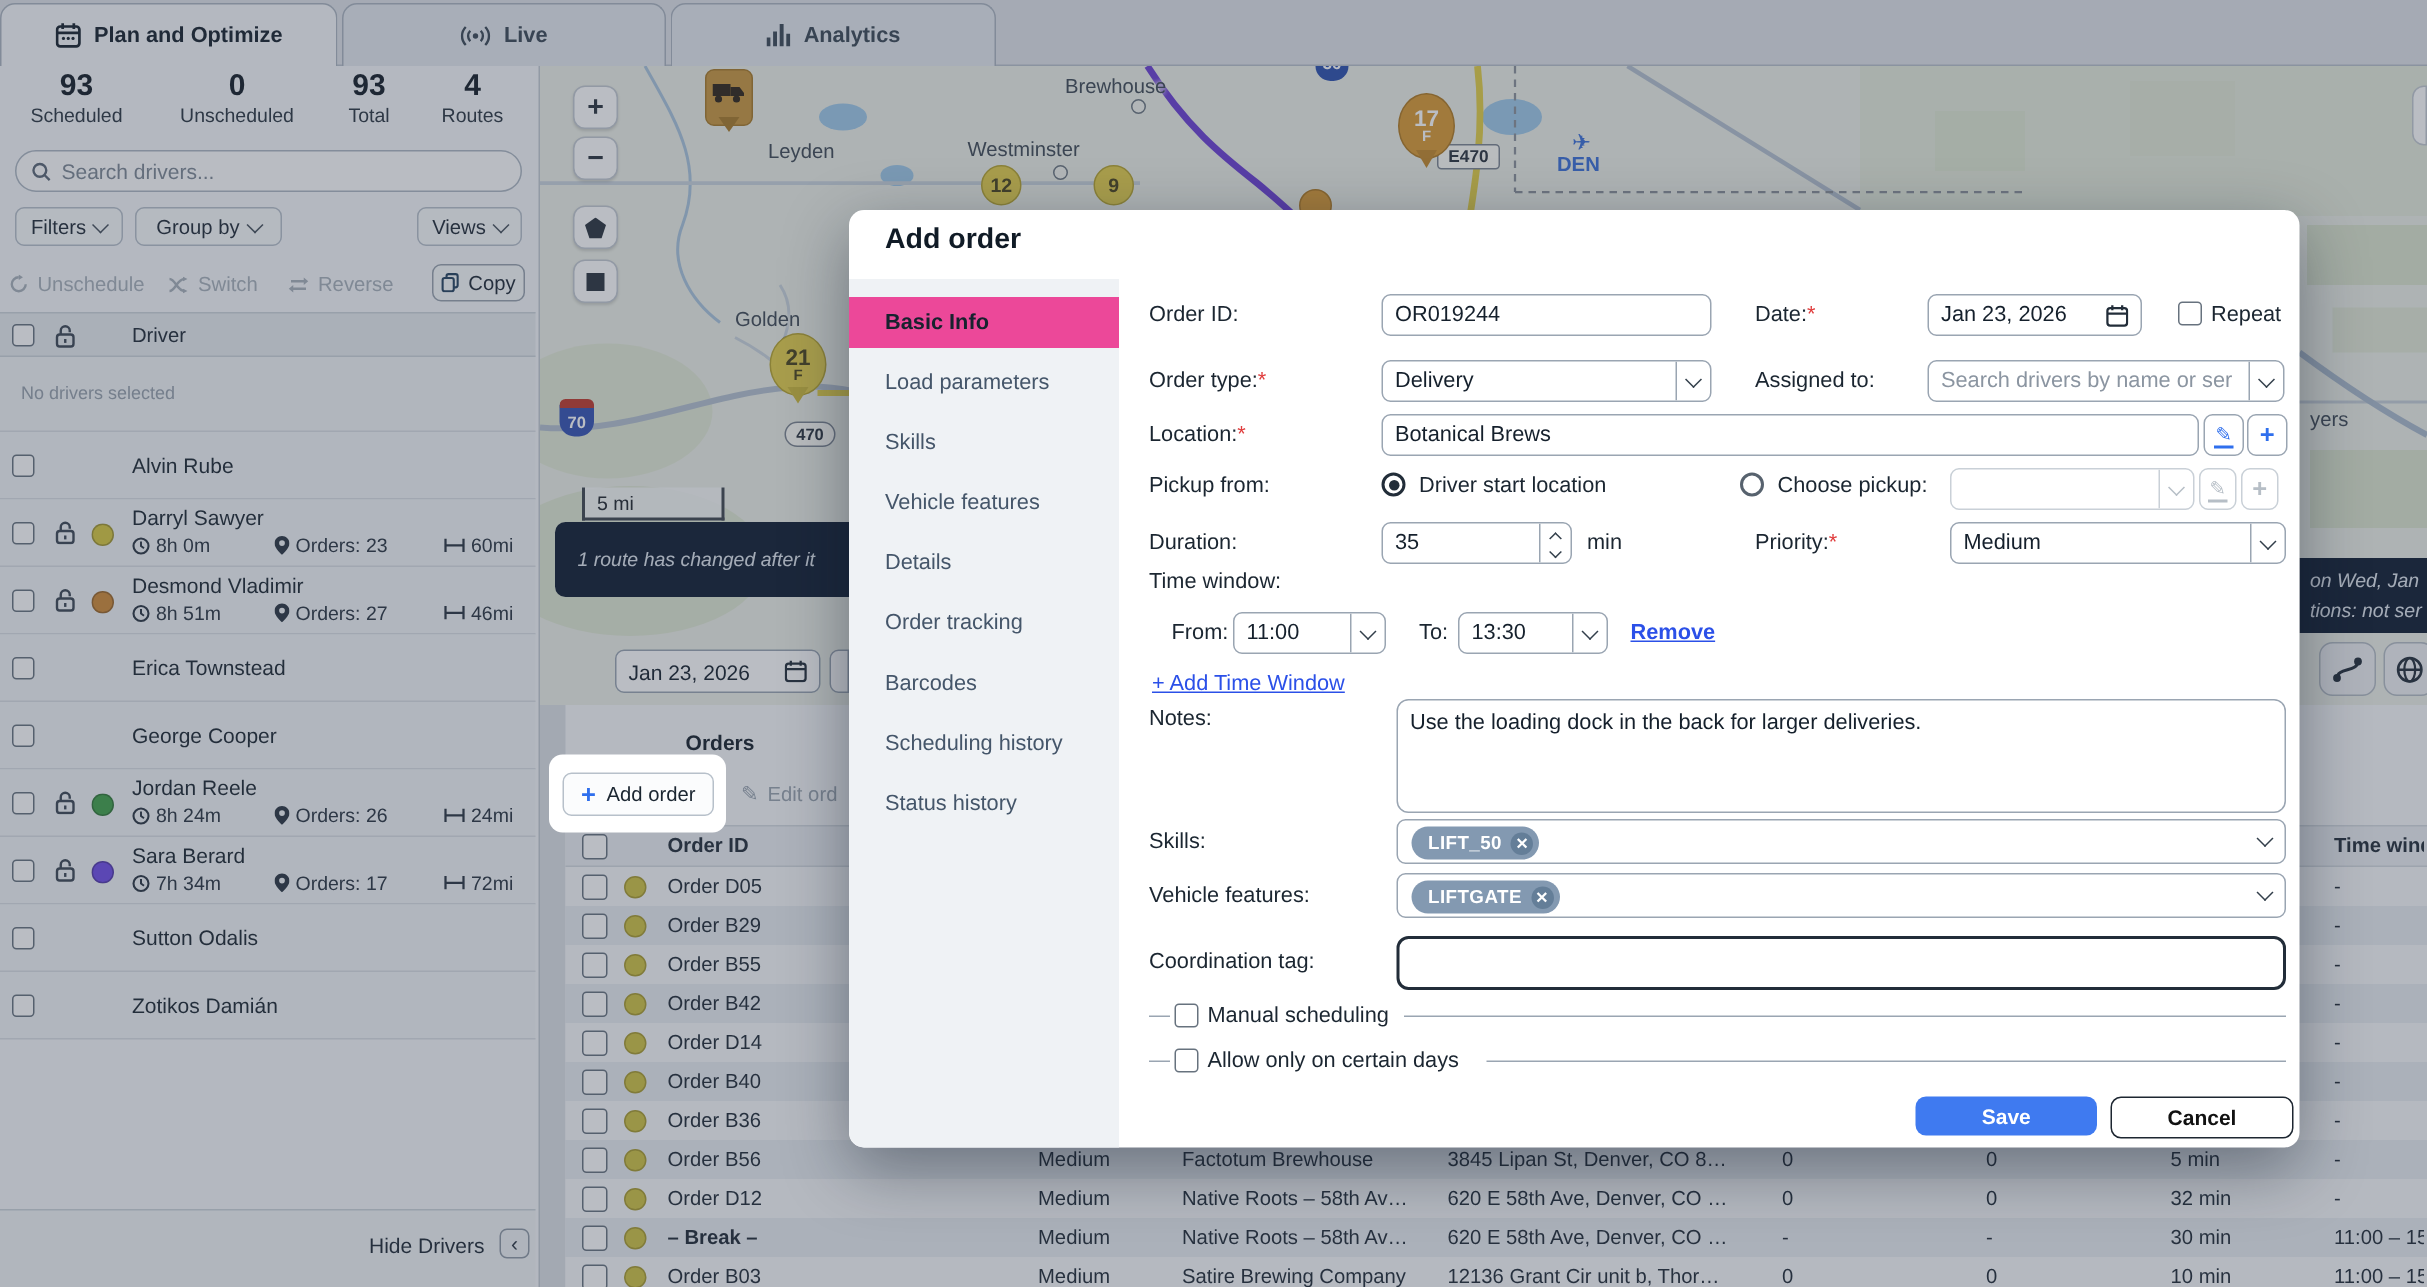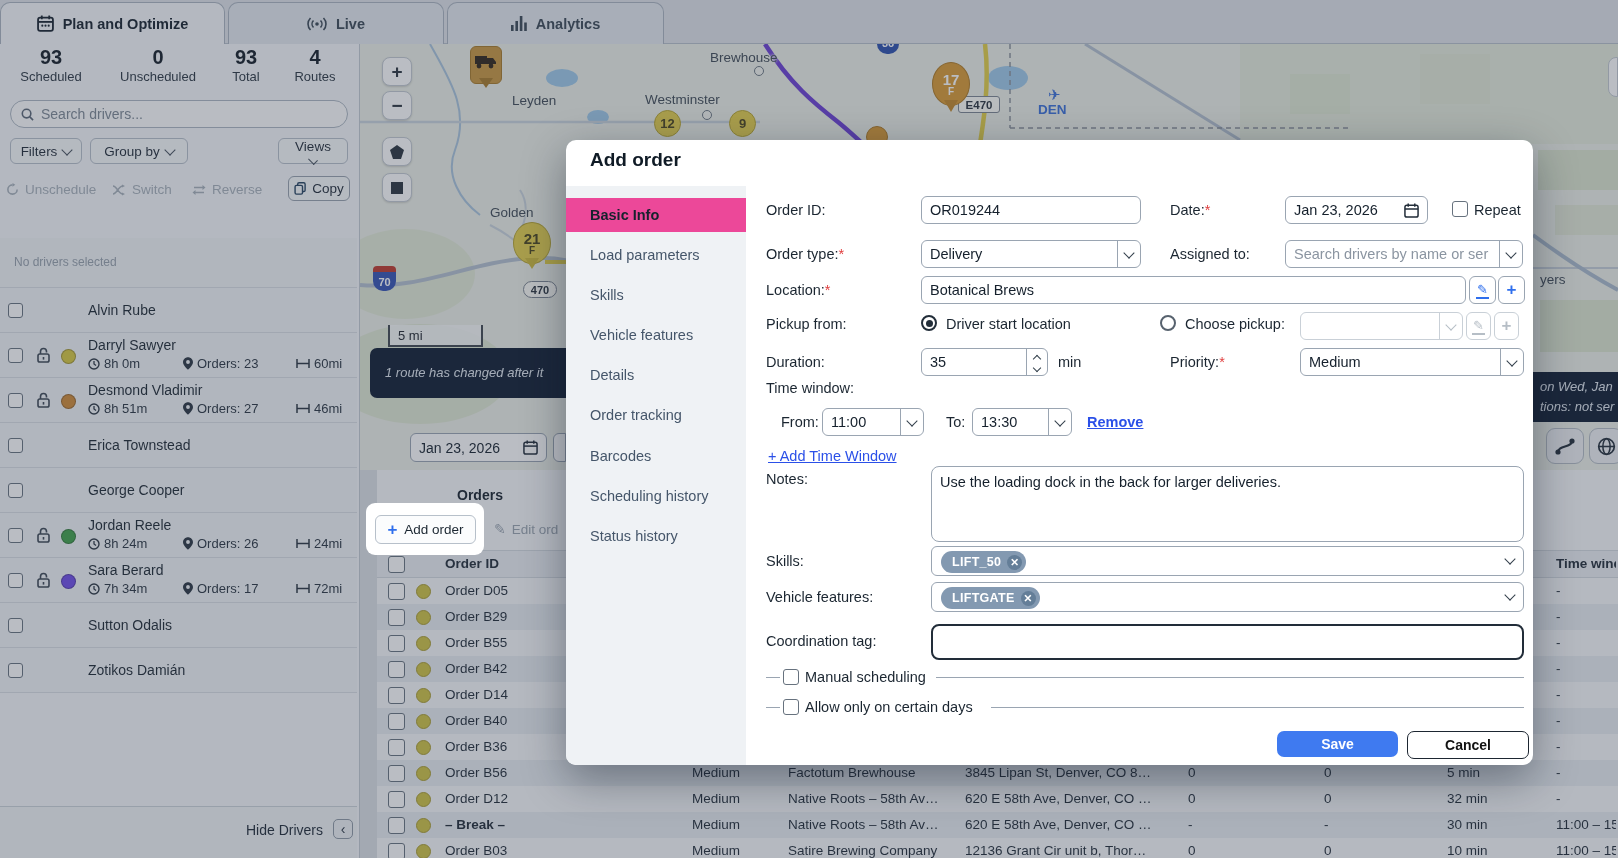--- a/index.html
+++ b/index.html
@@ -402,21 +402,21 @@
     </div>
 
     <div class="r fbtn" style="left:10px;top:94px;width:72px;">
       <span>Filters</span>
         <span class="chev"></span>
       </div>
     <div class="r fbtn" style="left:90px;top:94px;width:98px;">
       <span>Group by</span>
         <span class="chev"></span>
       </div>
-    <div class="r fbtn" style="left:278px;top:94px;width:70px;flex-direction:column;">
+    <div class="r fbtn" style="left:278px;top:94px;width:70px;">
       <span>Views</span>
         <span class="chev"></span>
       </div>
 
     <div class="r act" style="left:6px;top:133px;">
       <svg width="13" height="13" viewBox="0 0 14 14">
         <path d="M12 7 A5 5 0 1 1 7 2" fill="none" stroke-width="1.7"></path>
           <path d="M7 0 L10 2 L7 4 Z" fill="#a7b0ba" stroke="none"></path>
         </svg>
       <span>Unschedule</span>
@@ -436,20 +436,29 @@
       <span>Reverse</span>
       </div>
     <div class="r act on" style="left:288px;top:132px;width:62px;">
       <svg width="12" height="13" viewBox="0 0 12 14">
         <rect x="3.5" y="0.8" width="8" height="9.5" rx="1.5" fill="none" stroke="#24425f" stroke-width="1.5"></rect>
         <rect x="0.7" y="3.6" width="8" height="9.5" rx="1.5" fill="#f8fafb" stroke="#24425f" stroke-width="1.5"></rect>
         </svg>
       <span>Copy</span>
       </div>
 
+    <div class="r thead">
+      <div class="r cb" style="left:8px;top:7px;"></div>
+      <svg class="r" style="left:36px;top:7px;" width="15" height="16" viewBox="0 0 15 16">
+        <rect x="2" y="7" width="11" height="8" rx="1.8" fill="none" stroke="#3c4754" stroke-width="1.6"></rect>
+        <path d="M4.5 7 V4.5 A3 3 0 0 1 10.5 4.5 V5.5" fill="none" stroke="#3c4754" stroke-width="1.6"></path>
+        <rect x="6.7" y="10" width="1.6" height="2.6" fill="#3c4754"></rect>
+        </svg>
+      <div class="r txt" style="left:88px;top:7px;font-size:13.5px;color:#202b37;">Driver</div>
+    </div>
     <div class="r" style="left:0;top:194px;width:357px;height:50px;background:#f1f4f6;border-bottom:1px solid #d9dee4;">
       <div class="r txt" style="left:14px;top:17px;font-size:12px;color:#97a1ac;">No drivers selected</div>
     </div>
 
     <div class="r drow" style="top:244px;">
       <div class="r cb" style="left:8px;top:15px;"></div>
       <div class="dname" style="top:14px;">Alvin Rube</div>
       </div>
 
     <div class="r drow" style="top:289px;">

